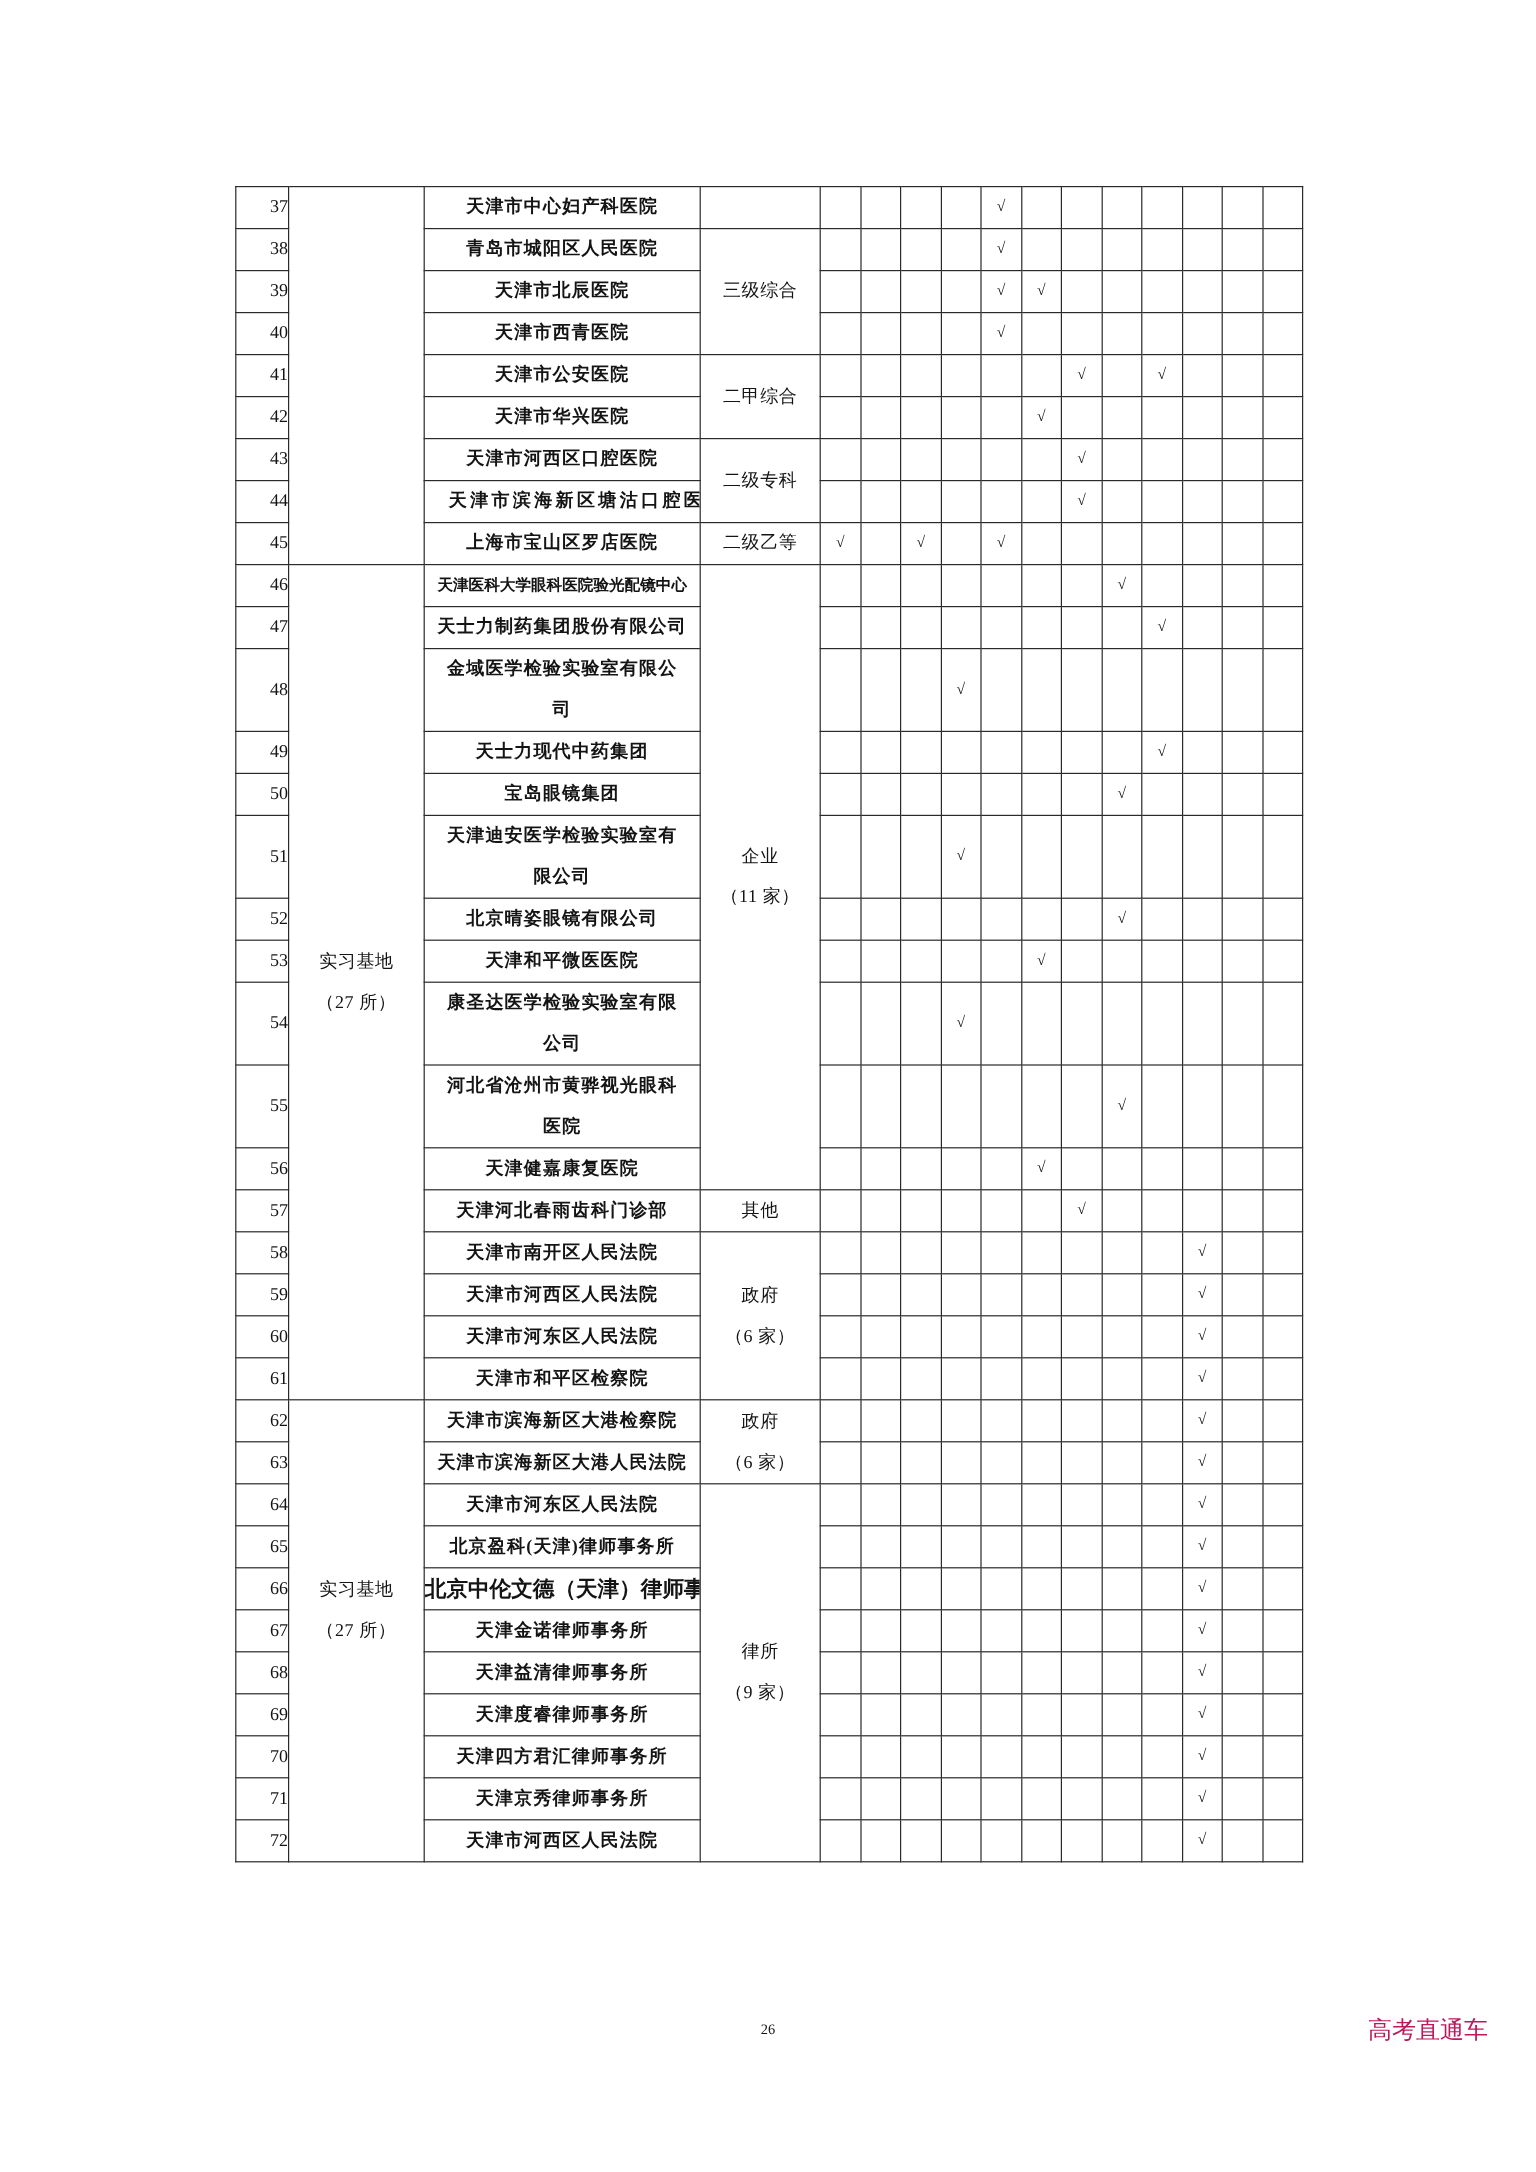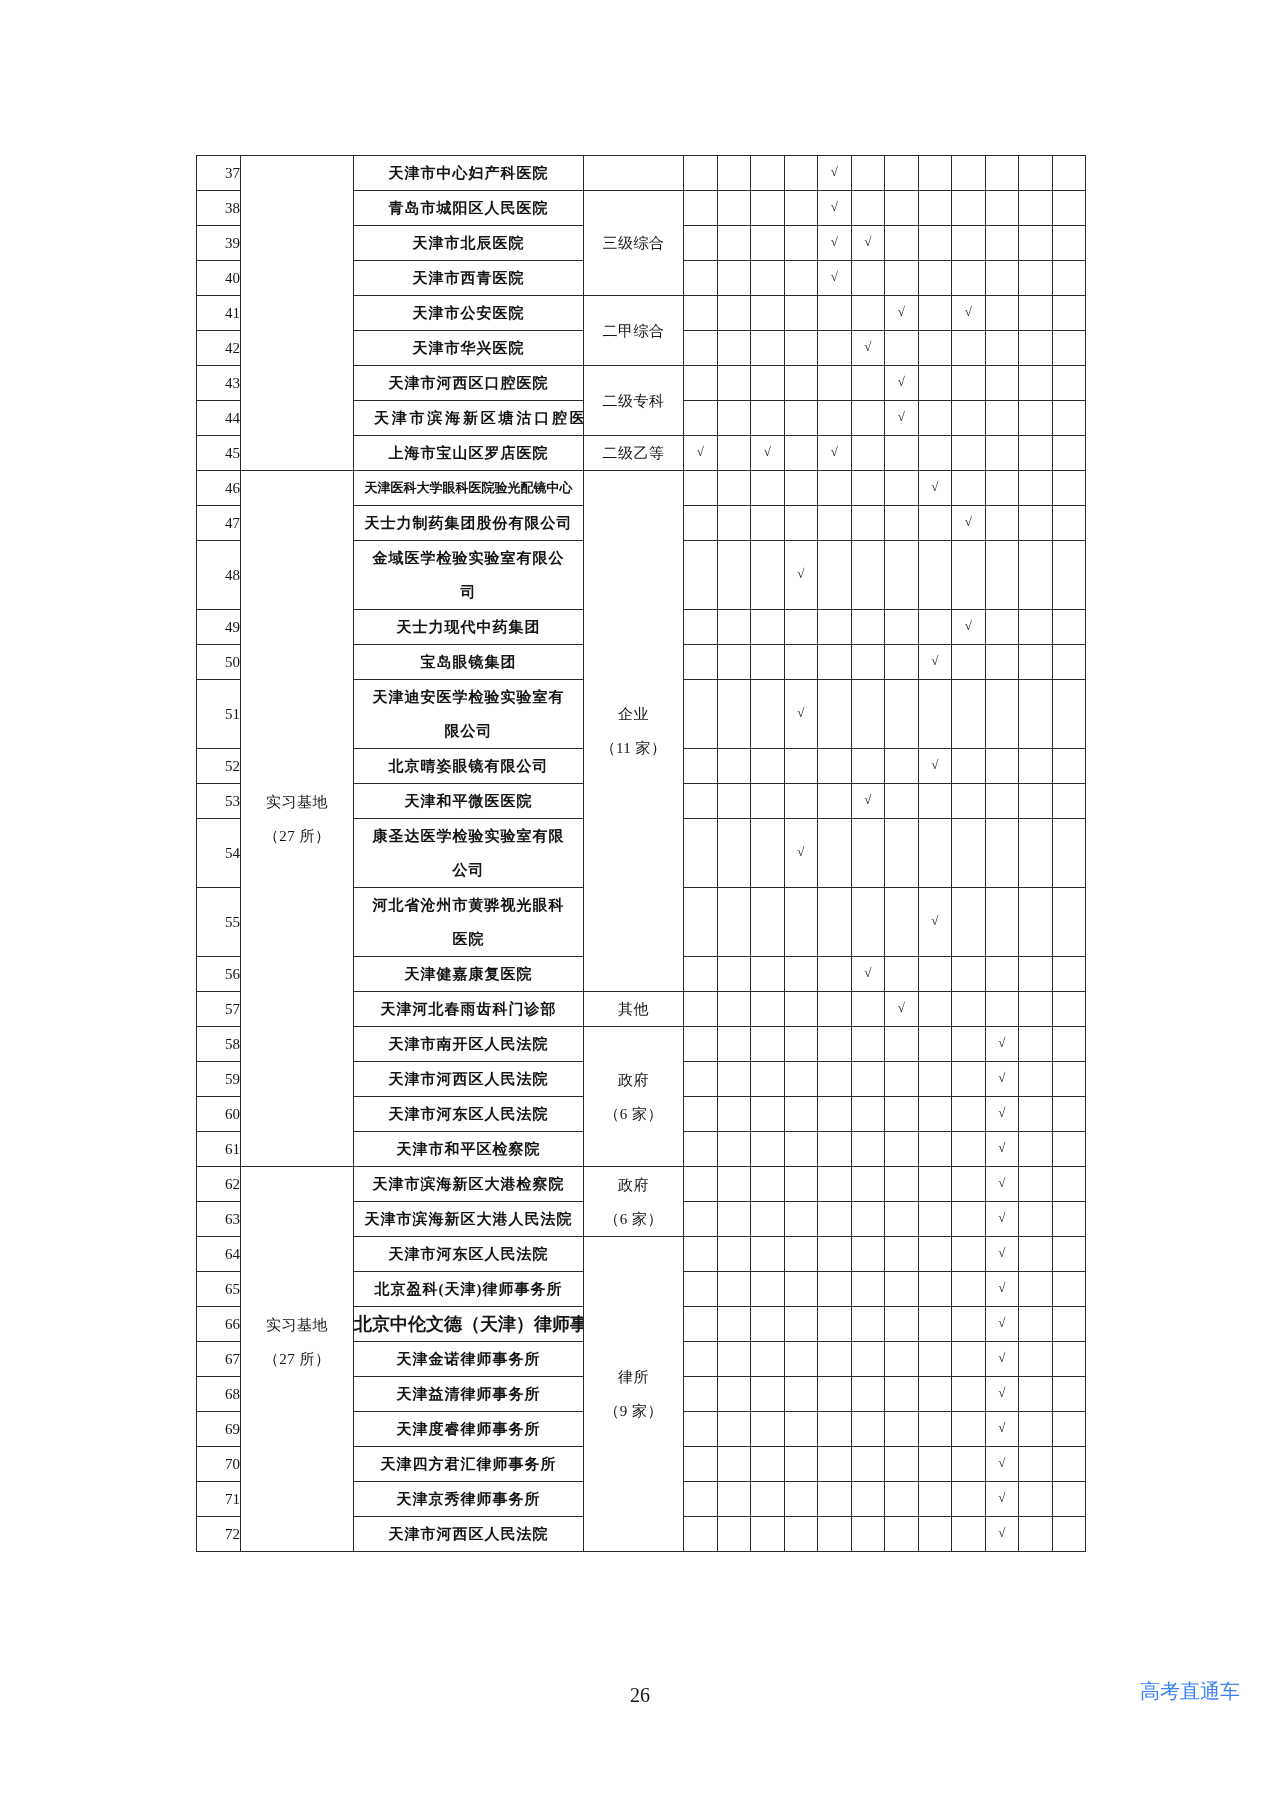--- a/index.html
+++ b/index.html
@@ -21,24 +21,24 @@
     .doc-table td.name-cell .line { letter-spacing: 1px; font-weight: bold; }
     .doc-table td.name-cell.tight .line { font-size: 13px; letter-spacing: 0; }
     .doc-table td.name-cell.mid .line { font-size: 18px; letter-spacing: 0; }
     .doc-table td.name-cell.wide .line { letter-spacing: 2.8px; margin-left: 20px; }
     .doc-table td.group-cell .line { line-height: 34px; letter-spacing: 0.5px; font-family: Liberation Serif, serif; }
     .doc-table td.cat-cell.offset { padding-bottom: 34px; }
     .doc-table td.check-cell { font-size: 13px; }
     .check { display: inline-block; transform: translateY(-1px); }
     .page-number {
       position: absolute; left: 620px; width: 40px; top: 1684px; text-align: center;
-      font-size: 20px; font-family: "Liberation Serif", serif;
+      font-size: 12px; font-family: "Liberation Serif", serif;
     }
     .watermark {
-      position: absolute; left: 1140px; top: 1678px; font-size: 20px; color: #3b82f6;
+      position: absolute; left: 1140px; top: 1678px; font-size: 20px; color: #be185d;
       font-family: Liberation Mono, monospace; letter-spacing: 0;
     }
   </style>
 </head>
 <body>
 
 <table class="doc-table">
   <colgroup>
     <col style="width:44px">
       <col style="width:113px">

